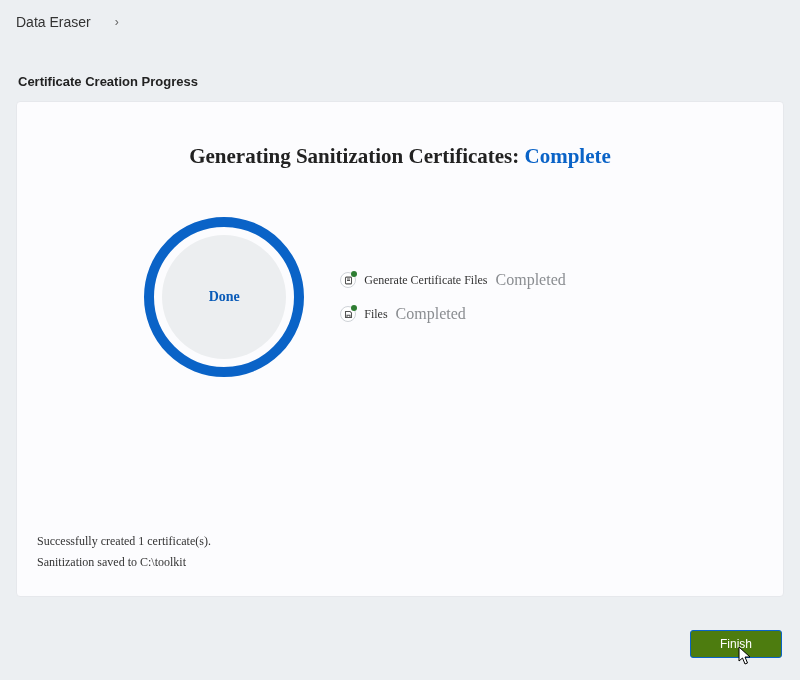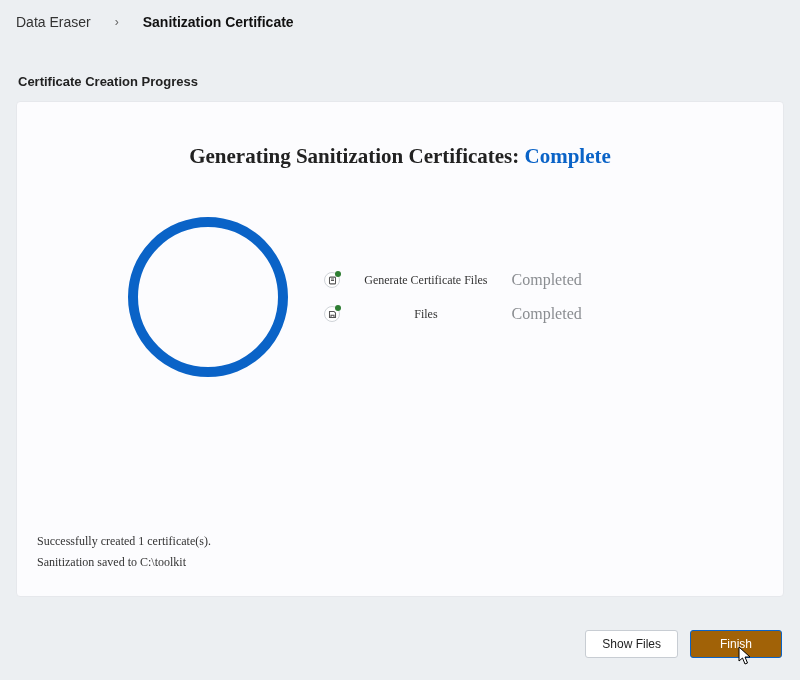--- a/index.html
+++ b/index.html
@@ -79,23 +79,22 @@
   }
   .steps {
     display: flex;
     flex-direction: column;
     gap: 16px;
     font-size: 12px;
   }
   .step {
     display: flex;
     align-items: center;
-    gap: 24px;
+    gap: 8px;
     color: #333;
-    justify-content: space-between;
   }
   .step .status { color: #8a8d91; font-size: 16px; }
   .step-icon {
     width: 16px; height: 16px;
     border-radius: 50%;
     border: 1px solid #cfd3d8;
     background: #fff;
     display: inline-flex;
     align-items: center;
     justify-content: center;
@@ -134,53 +133,53 @@
     cursor: pointer;
     border: 1px solid #c8cdd3;
     background: #fff;
     color: #222;
     display: inline-flex;
     align-items: center;
     justify-content: center;
     padding: 0 16px;
   }
   .btn.primary {
-    background: #a16207;
+    background: #4d7c0f;
     border-color: #0a63c7;
     color: #fff;
   }
   .cursor {
     position: absolute;
     right: 48px;
     bottom: 14px;
     width: 14px; height: 20px;
     pointer-events: none;
   }
   .cursor svg { width: 100%; height: 100%; }
 </style>
 </head>
 <body>
 
 <div class="breadcrumb">
   <span class="parent">Data Eraser</span>
   <span class="sep">›</span>
-  <span class="current">Sanitization Certificate</span>
 </div>
 
 <div class="section-title">Certificate Creation Progress</div>
 
 <div class="card">
   <div class="gen-title">
     <span>Generating Sanitization Certificates:</span>
     <span class="complete">Complete</span>
   </div>
 
   <div class="progress-area">
     <div class="ring-wrap">
       <div class="ring-outer"></div>
+      <div class="ring-inner">Done</div>
     </div>
     <div class="steps">
       <div class="step">
         <span class="step-icon">
           <svg viewBox="0 0 12 12">
               <rect x="2" y="1.5" width="8" height="9" rx="1"></rect>
               <line x1="4" y1="4" x2="8" y2="4"></line>
               <line x1="4" y1="6" x2="8" y2="6"></line>
             </svg>
           <span class="dot"></span>
@@ -204,21 +203,20 @@
 
   <div class="summary">
     <div>Successfully created 1 certificate(s).</div>
     <div>
       <span>Sanitization saved to </span><span>C:\toolkit</span>
     </div>
   </div>
 </div>
 
 <div class="footer">
-  <button class="btn">Show Files</button>
   <button class="btn primary">Finish</button>
 </div>
 
 <div class="cursor">
   <svg viewBox="0 0 14 20">
     <path d="M1 1 L1 15 L4.5 12 L7 18 L9.5 17 L7 11 L12 11 Z" fill="#fff" stroke="#000" stroke-width="1"></path>
   </svg>
 </div>
 
 </body></html>

